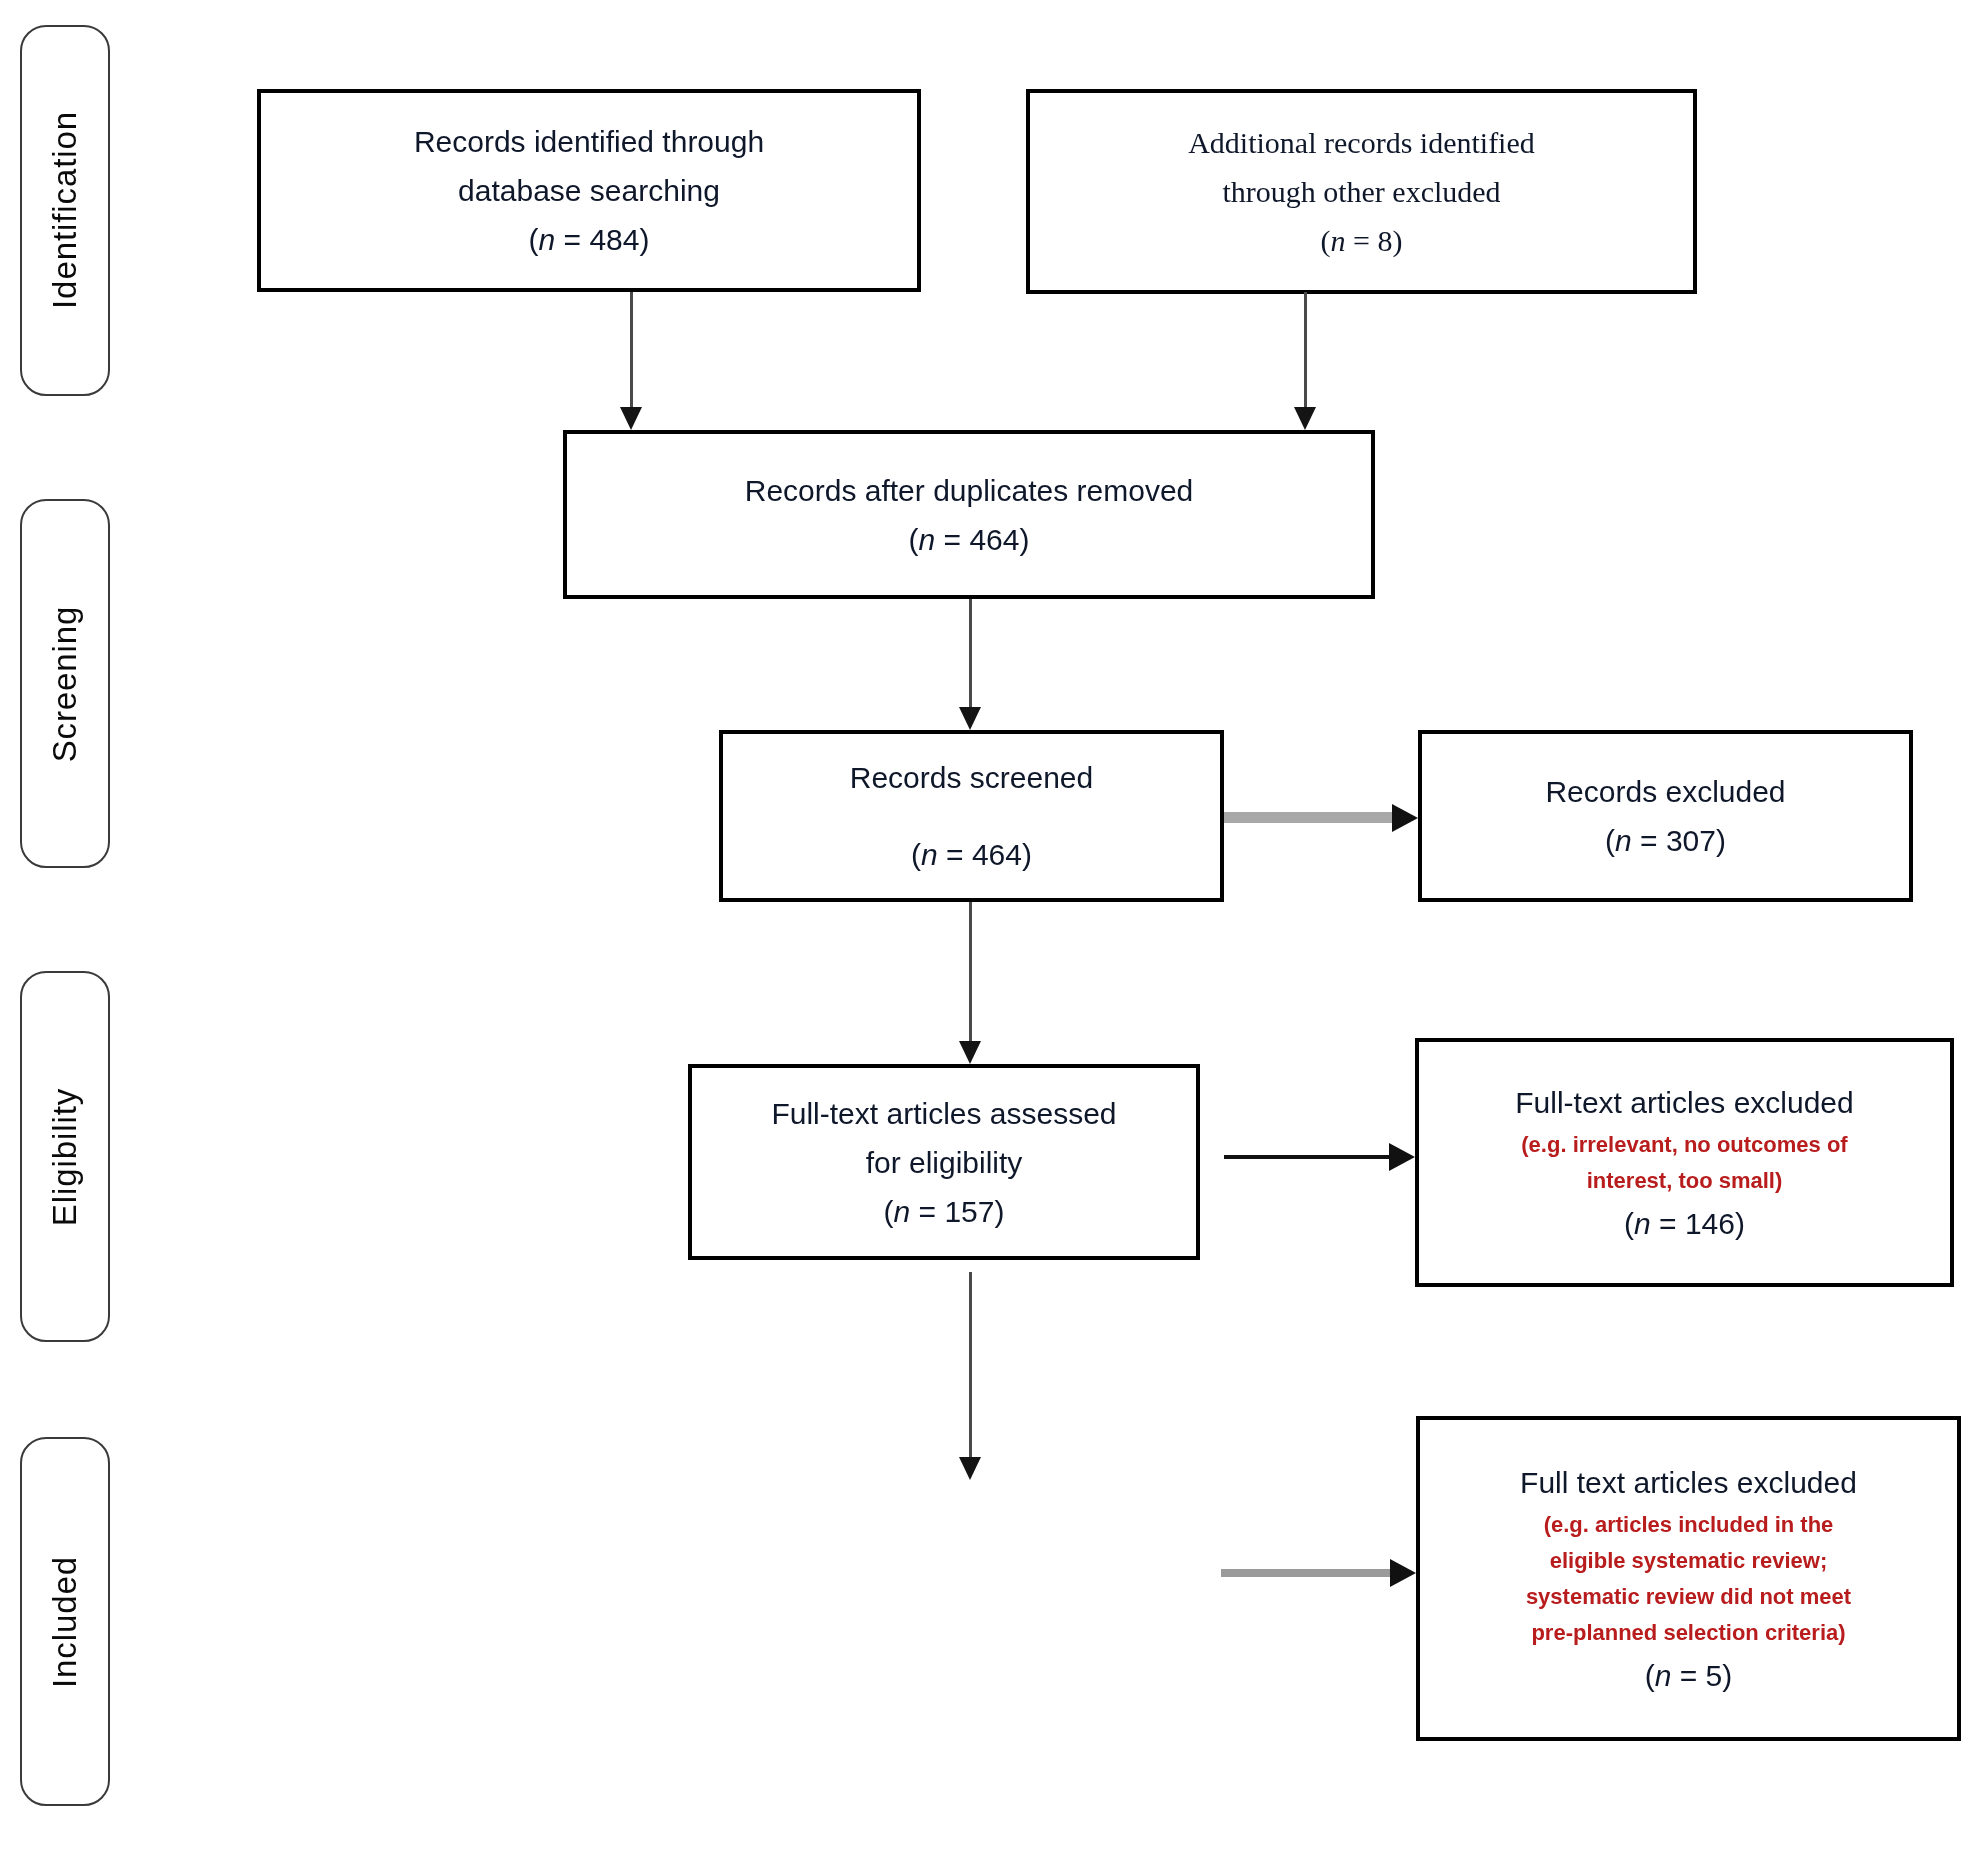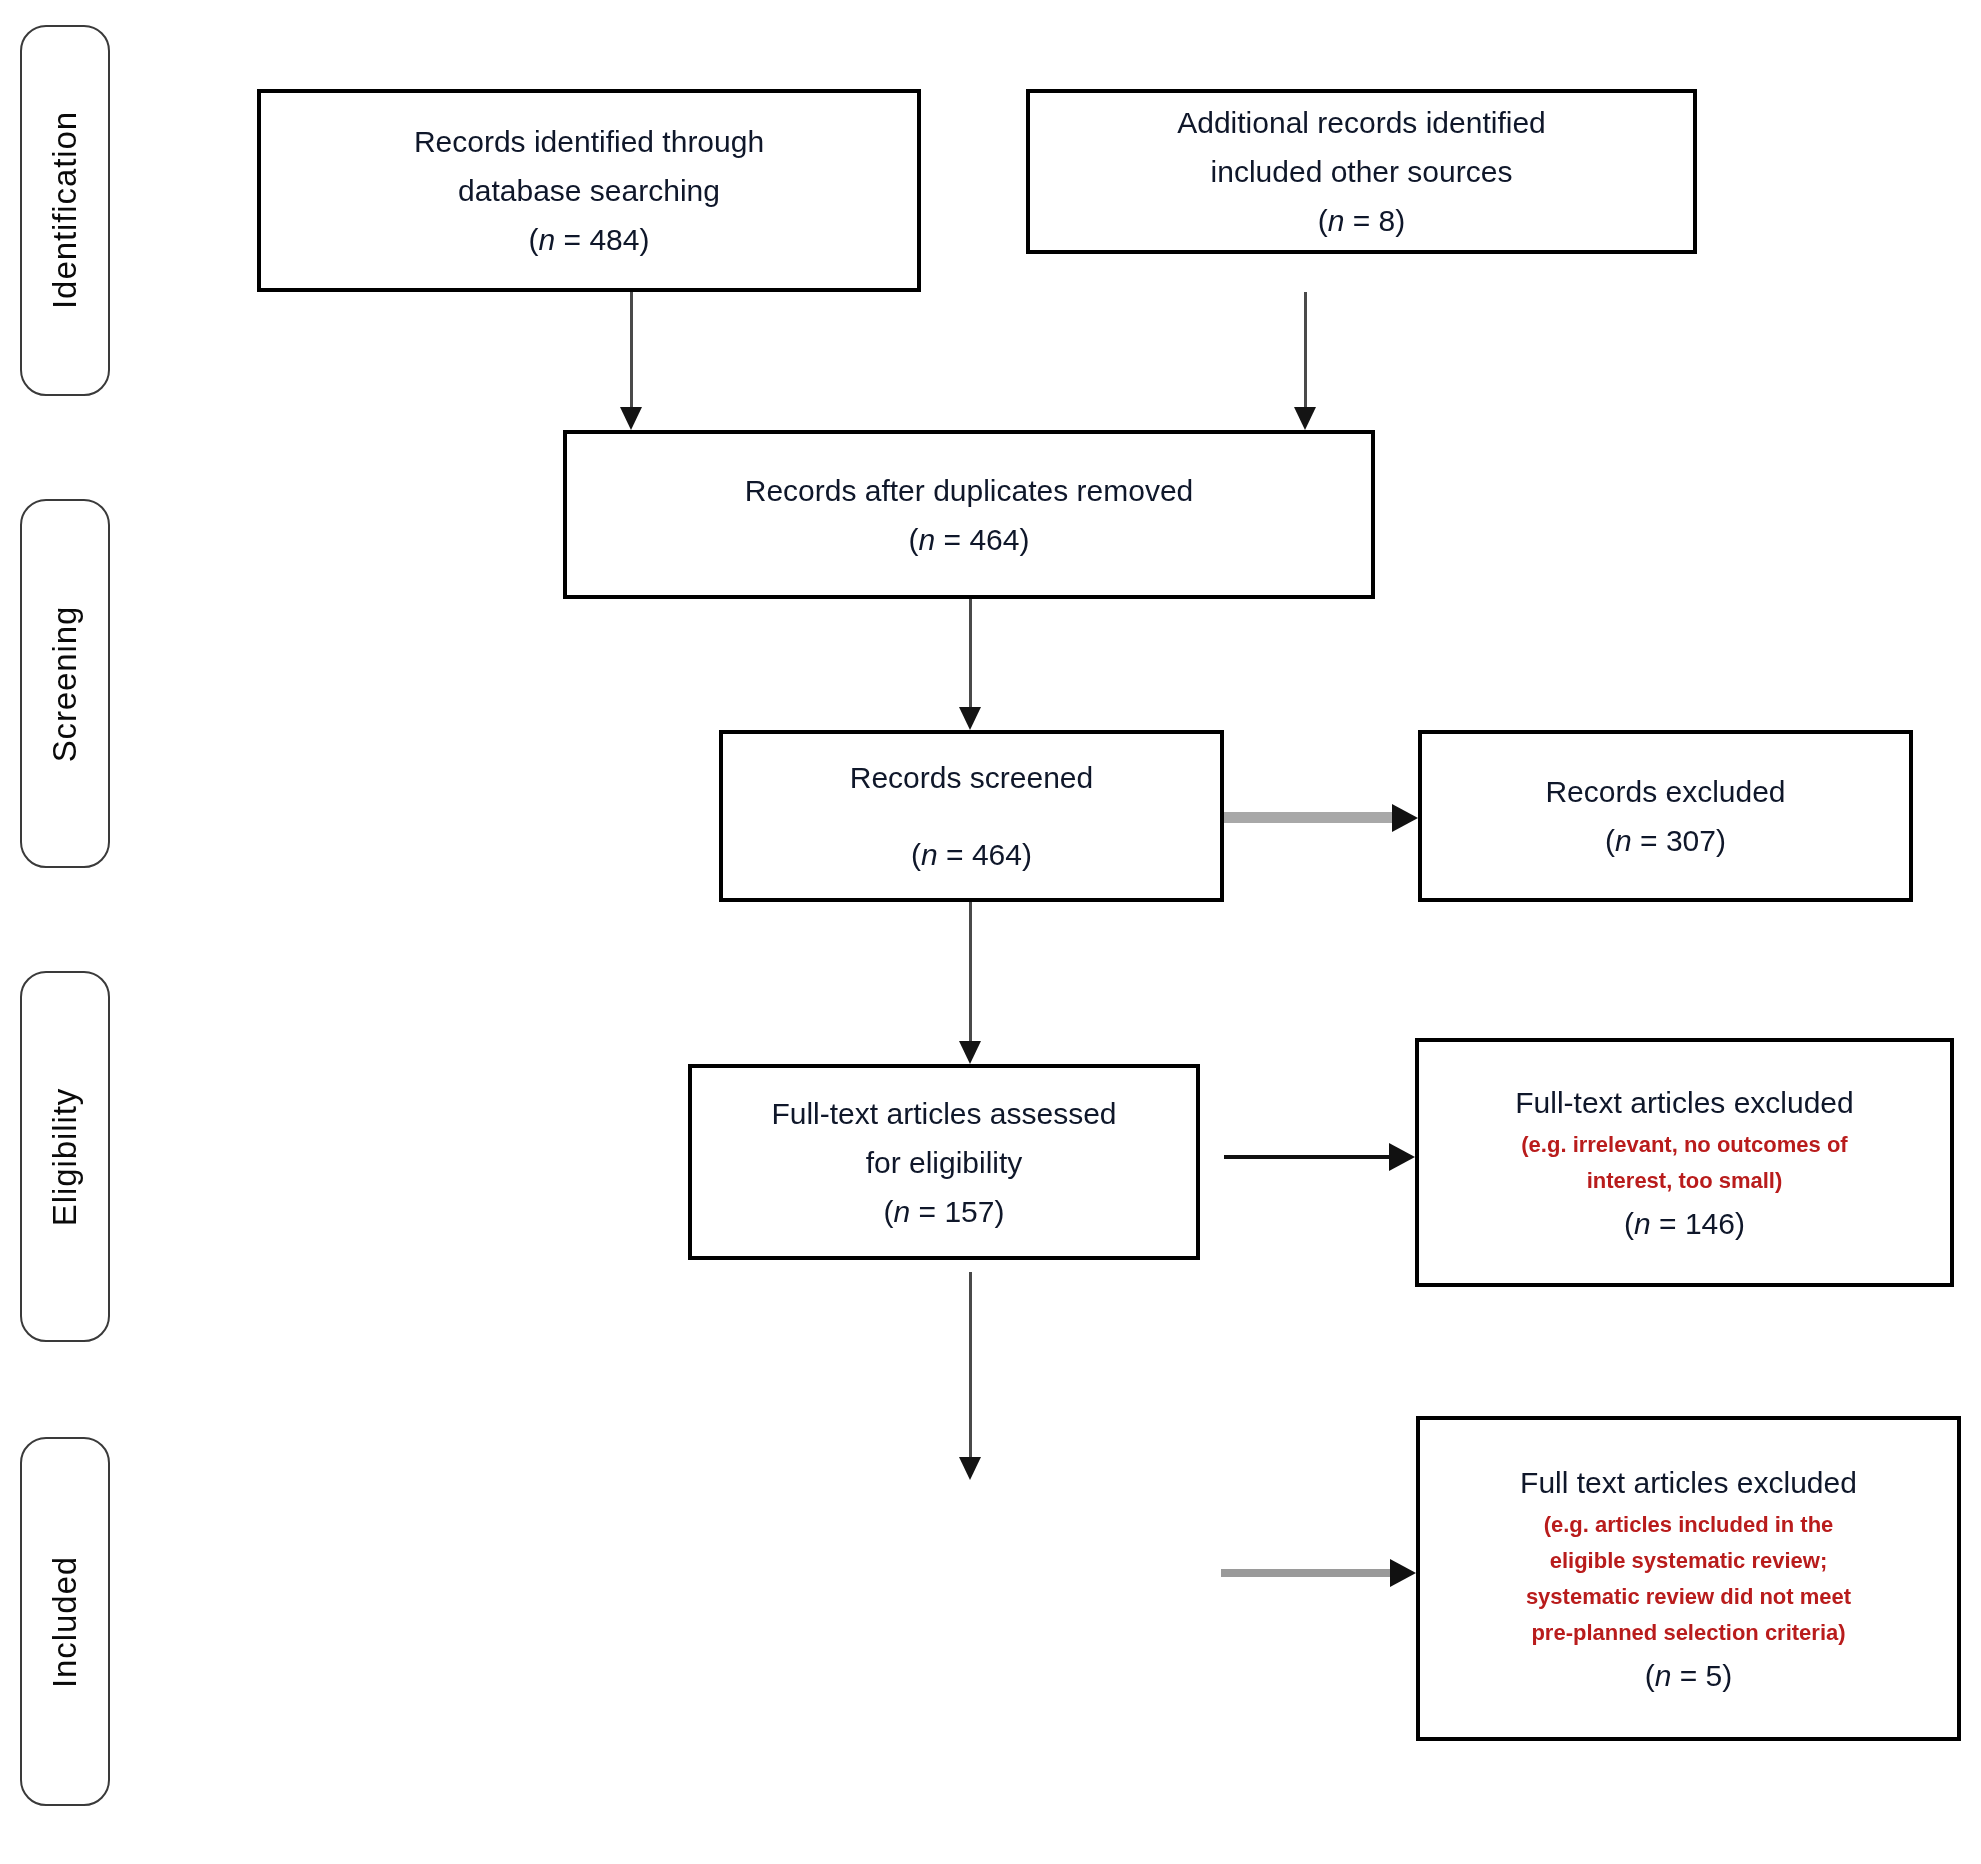--- a/index.html
+++ b/index.html
@@ -96,23 +96,23 @@
   <div class="stage" style="top:1437px; height:369px;">
     <span class="rot">Included</span>
   </div>
 
   <div class="fbox" style="left:257px; top:89px; width:664px; height:203px;">
     <div class="line main">Records identified through</div>
     <div class="line main">database searching</div>
     <div class="line main">(<i>n</i> = 484)</div>
   </div>
 
-  <div class="fbox" style="left:1026px; top:89px; width:671px; height:165px;">
+  <div class="fbox" style="left:1026px; top:89px; width:671px; height:205px;font-family:Liberation Serif, serif;">
     <div class="line main">Additional records identified</div>
-    <div class="line main">included other sources</div>
+    <div class="line main">through other excluded</div>
     <div class="line main">(<i>n</i> = 8)</div>
   </div>
 
   <div class="fbox" style="left:563px; top:430px; width:812px; height:169px;">
     <div class="line main">Records after duplicates removed</div>
     <div class="line main">(<i>n</i> = 464)</div>
   </div>
 
   <div class="fbox" style="left:719px; top:730px; width:505px; height:172px;gap:28px;">
     <div class="line main">Records screened</div>

